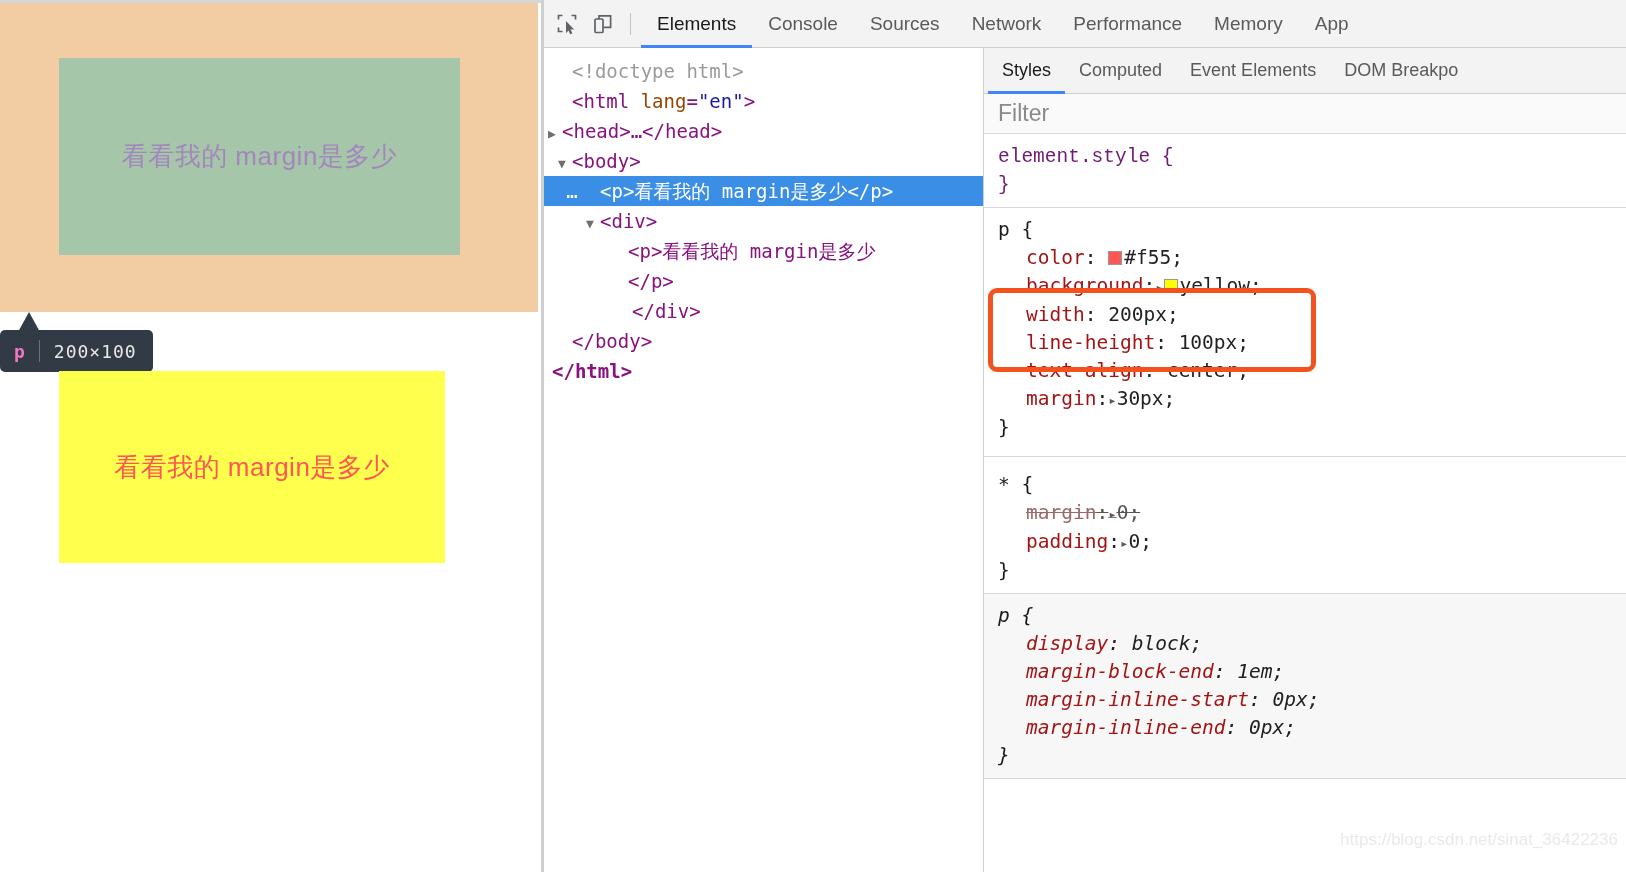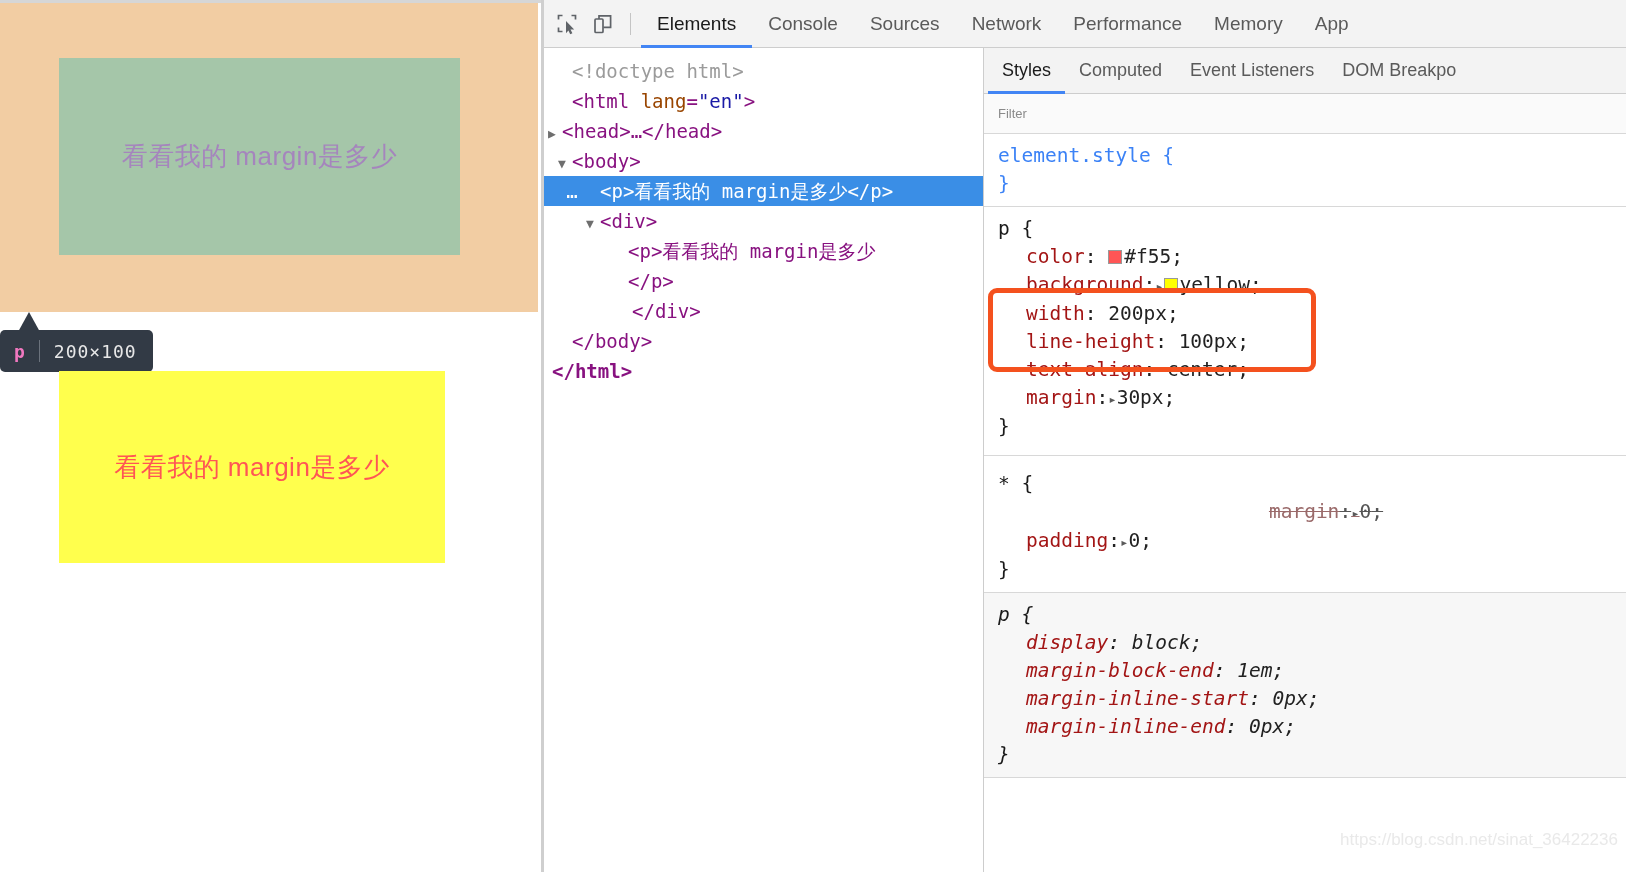--- a/index.html
+++ b/index.html
@@ -158,39 +158,39 @@
   .st-tab.active { color:#1a1a1a; box-shadow: inset 0 -3px 0 #4285f4; }
   #filter-row {
     height:40px; background:#fafafa;
     border-bottom:1px solid #d8d8d8;
     display:flex; align-items:center;
   }
   #filter-input {
     flex:1; height:38px; border:0; outline:0;
     background:transparent;
     font-family:"Liberation Sans", sans-serif;
-    font-size:13px; color:#333;
+    font-size:23px; color:#333;
     padding-left:14px;
   }
   #filter-input::placeholder { color:#8a8a8a; }
 
   .rule {
     font-family:"DejaVu Sans Mono", monospace;
     font-size:19.5px; line-height:28px;
     padding:8px 0 8px 14px;
     border-bottom:1px solid #d8d8d8;
     background:#ffffff;
     white-space:nowrap;
   }
   .rule.ua { background:#f7f7f7; font-style:italic; }
   .sel-name { color:#1a1a1a; }
-  .sel-name.dim { color:#3b82f6; }
+  .sel-name.dim { color:#701a75;font-family:Liberation Mono, monospace; }
   .prop { color:#a31515; padding-left:28px; display:inline-block; }
   .val  { color:#222222; }
-  .strike { text-decoration:line-through; color:#9a6a6a;text-align:center; }
+  .strike { text-decoration:line-through; color:#9a6a6a; }
   .strike .val { text-decoration:line-through; color:#555; }
   .arrow { color:#5a5a5a; font-size:14px; }
   .swatch {
     display:inline-block; width:14px; height:14px;
     border:1px solid #999; vertical-align:-1px; margin-right:2px;
   }
 
   #red-annotation {
     position:absolute;
     left:4px; top:240px; width:328px; height:84px;
@@ -302,21 +302,21 @@
         <div class="dom-line" style="padding-left:8px;font-weight:bold;">
           <span class="c-punct">&lt;/html&gt;</span>
         </div>
       </div>
 
       <div id="styles-panel">
 
         <div id="styles-tabs">
           <div class="st-tab active">Styles</div>
           <div class="st-tab">Computed</div>
-          <div class="st-tab">Event Listeners</div>
+          <div class="st-tab">Event Elements</div>
           <div class="st-tab">DOM Breakpo</div>
         </div>
 
         <div id="filter-row">
           <input id="filter-input" type="text" placeholder="Filter" style="">
         </div>
 
         <div class="rule">
           <div><span class="sel-name dim">element.style</span><span class="sel-name dim"> {</span></div>
           <div class="sel-name dim">}</div>

